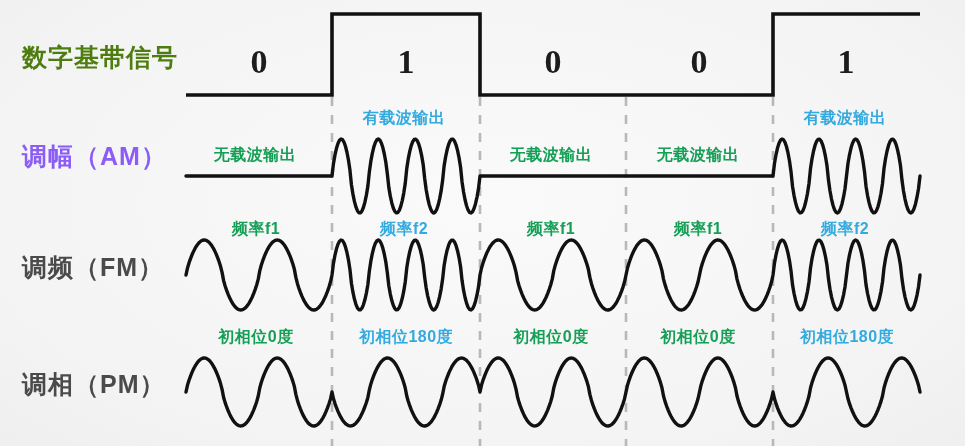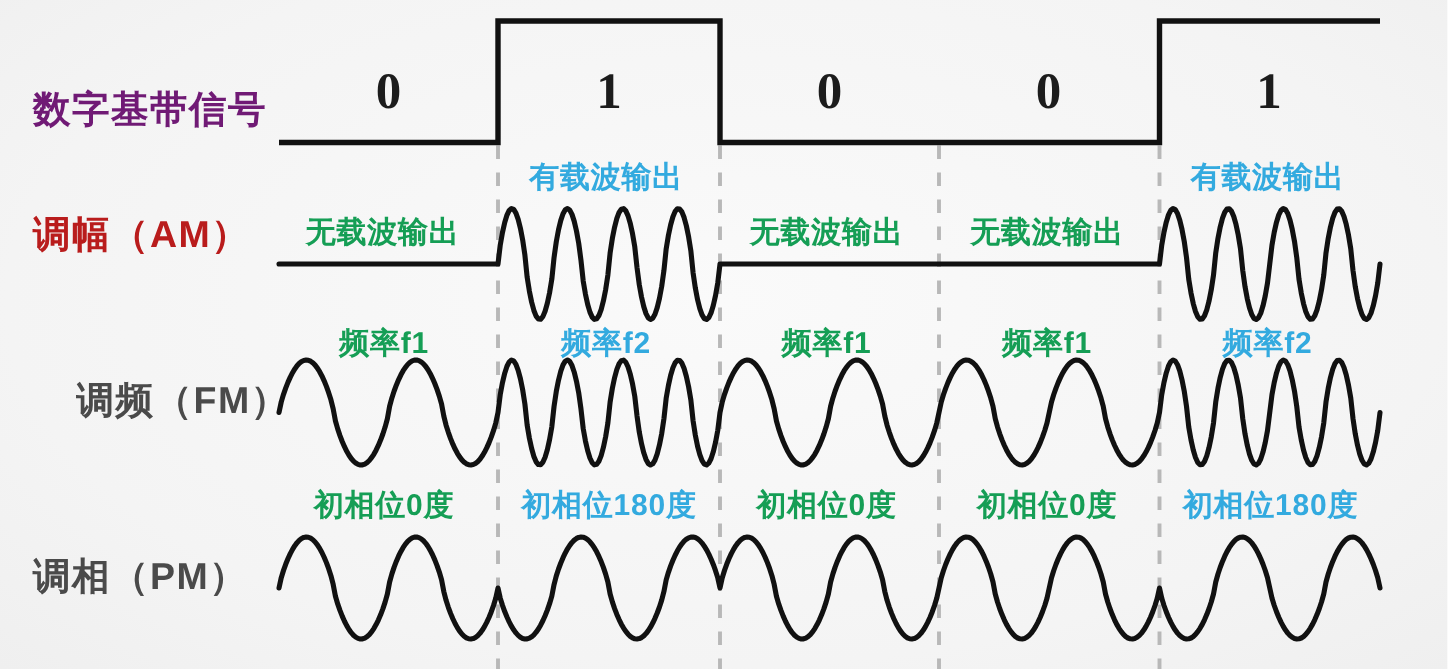--- a/index.html
+++ b/index.html
@@ -37,21 +37,21 @@
     position: absolute;
     color: #1c1c1c;
     font-weight: bold;
     font-size: 34px;
     font-family: "Liberation Serif", "DejaVu Serif", serif;
     transform: translate(-50%, -50%);
     white-space: nowrap;
   }
   .annot {
     position: absolute;
-    font-size: 20px;
+    font-size: 16px;
     font-weight: bold;
     white-space: nowrap;
     transform: translate(-50%, -50%);
     letter-spacing: 0.5px;
   }
   svg.layer {
     position: absolute;
     left: 0;
     top: 0;
     width: 965px;
@@ -76,23 +76,23 @@
     stroke: #b8b8b8;
     stroke-width: 2.6;
     stroke-dasharray: 9 9;
   }
 </style>
 </head>
 <body>
 
 <div id="page">
 
-  <div class="row-label" style="top: 57px; color: #701a75; margin-top: 16px;">数字基带信号</div>
-  <div class="row-label" style="top: 156px; color: #b91c1c;">调幅（AM）</div>
-  <div class="row-label" style="top: 267px; color: rgb(74, 74, 74); margin-left: 29px;">调频（FM）</div>
+  <div class="row-label" style="top: 57px; color: #4d7c0f;">数字基带信号</div>
+  <div class="row-label" style="top: 156px; color: #8b5cf6;">调幅（AM）</div>
+  <div class="row-label" style="top: 267px; color: rgb(74, 74, 74);">调频（FM）</div>
   <div class="row-label" style="top: 384px; color: rgb(74, 74, 74); text-align: right;">调相（PM）</div>
 
   <div class="bit-digit" style="left:259px; top:62px">0</div>
   <div class="bit-digit" style="left:406px; top:62px">1</div>
   <div class="bit-digit" style="left:553px; top:62px">0</div>
   <div class="bit-digit" style="left:699px; top:62px">0</div>
   <div class="bit-digit" style="left:846px; top:62px">1</div>
 
   <div class="annot" style="left: 255px; top: 155px; color: rgb(21, 158, 85);">无载波输出</div>
   <div class="annot" style="left: 404px; top: 118px; color: rgb(51, 170, 223);">有载波输出</div>

